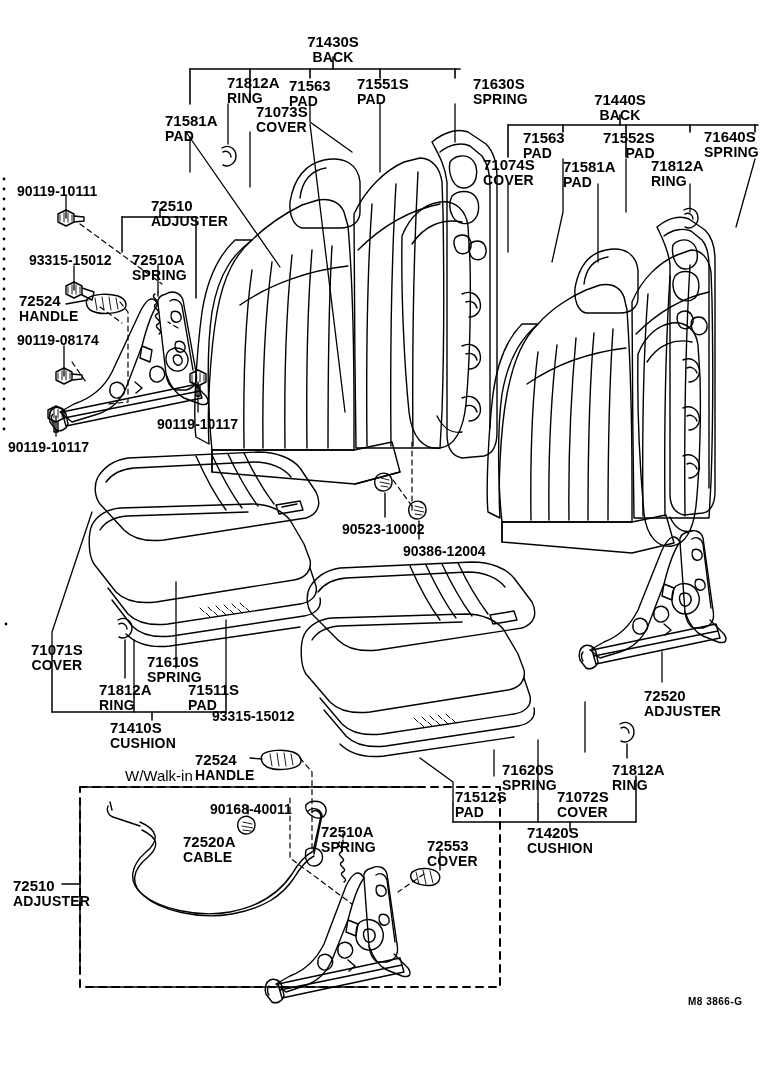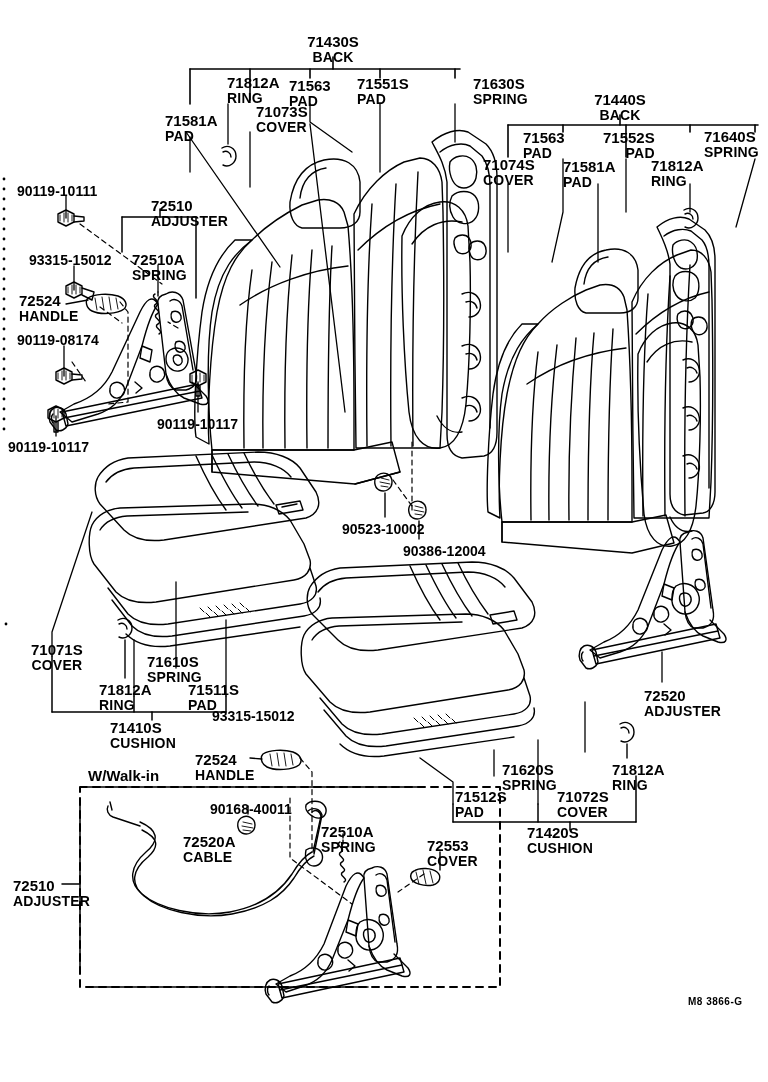--- a/index.html
+++ b/index.html
@@ -7,21 +7,21 @@
   body{width:768px;height:1082px;position:relative;overflow:hidden;
        font-family:"Liberation Sans",sans-serif;color:#000;}
   #sheet{position:absolute;left:0;top:12px;width:768px;height:1082px;}
   svg.art{position:absolute;left:0;top:0;width:768px;height:1082px;}
   .lbl{position:absolute;white-space:nowrap;line-height:1.0;}
   .lbl .num{font-size:15px;font-weight:bold;letter-spacing:0px;display:block;}
   .lbl .nm{font-size:14px;font-weight:bold;letter-spacing:0.2px;display:block;margin-top:1px;}
   .lbl.c{transform:translateX(-50%);text-align:center;}
   .lbl.c .num,.lbl.c .nm{text-align:center;}
   .onlynum .num{font-size:14px;font-weight:bold;}
-  .walkin{position:absolute;font-size:15px;font-weight:bold;}
+  .walkin{position:absolute;font-size:15px;font-weight:normal;margin-left:37px;}
   .code{position:absolute;font-size:10px;font-weight:bold;letter-spacing:0.5px;}
 </style>
 </head>
 <body>
 
 <div id="sheet">
 
 <svg class="art" viewBox="0 0 768 1082">
   <g fill="none" stroke="#000" stroke-width="1.4" stroke-linecap="round" stroke-linejoin="round">
 

